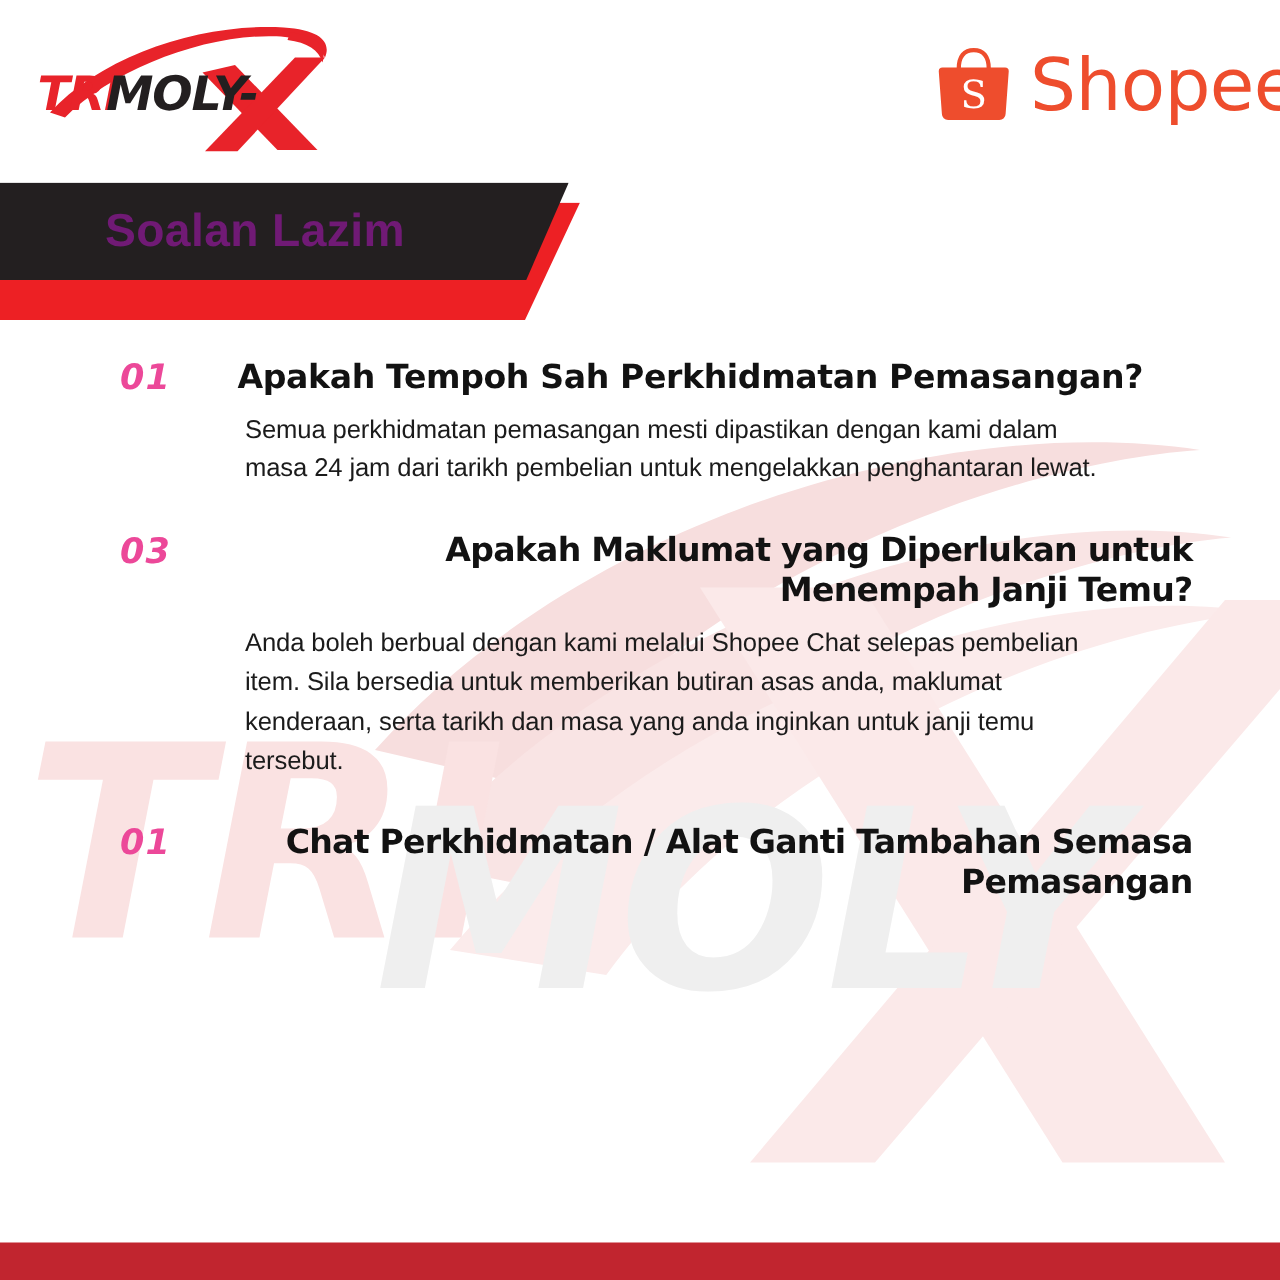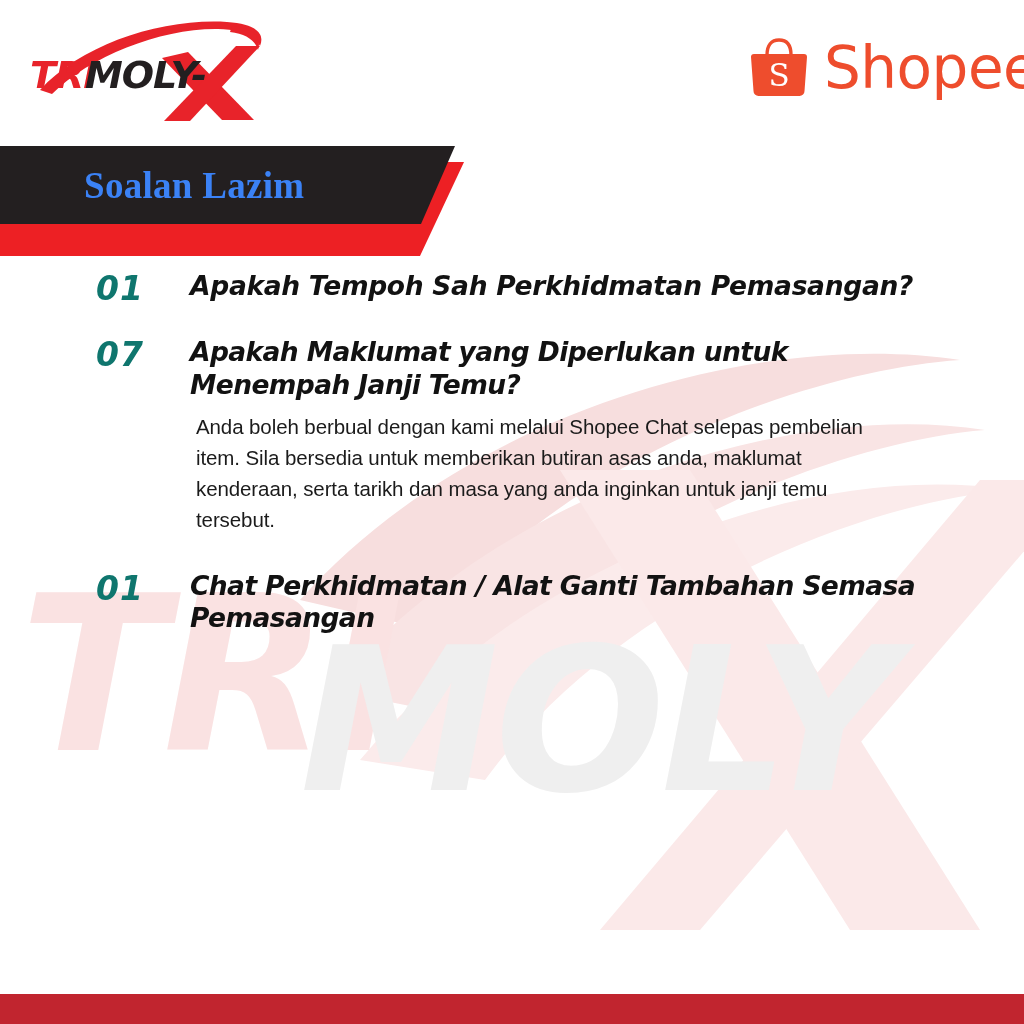--- a/index.html
+++ b/index.html
@@ -97,22 +97,22 @@
     background: #231F20;
     clip-path: polygon(0 0, 455px 0, 421px 78px, 0 78px);
   }
   .banner-title {
     position: absolute;
     left: 84px;
     top: 6px;
     height: 78px;
     display: flex;
     align-items: center;
-    color: #3b82f6;
-    font-family: Liberation Serif, serif;
+    color: #701a75;
+    font-family: Liberation Sans, sans-serif;
     font-weight: bold;
     font-size: 37px;
     letter-spacing: 0.3px;
     white-space: nowrap;
   }
 
   
   .faq-list {
     position: absolute;
     left: 0;
@@ -124,52 +124,51 @@
     position: relative;
     padding-left: 96px;
     padding-right: 70px;
     margin-bottom: 34px;
   }
   .faq-num {
     position: absolute;
     left: 96px;
     top: 2px;
     width: 74px;
-    color: #0f766e;
+    color: #ec4899;
     font-family: "DejaVu Sans", sans-serif;
     font-weight: bold;
     font-style: italic;
-    font-size: 33px;
+    font-size: 28px;
     letter-spacing: 1px;
     line-height: 1;
   }
   .faq-body {
     margin-left: 94px;
   }
   .faq-q {
-    margin: 0 0 10px 0;
+    margin: 16px 0 10px 0;
     color: #121212;
     font-family: "DejaVu Sans", sans-serif;
     font-weight: bold;
-    font-style: italic;
     font-size: 26.5px;
     line-height: 1.22;
     letter-spacing: -0.3px;
   }
   .faq-a {
     margin: 0;
     padding-left: 6px;
     color: #1b1b1b;
     font-family: "Liberation Sans", sans-serif;
     font-size: 20.5px;
     line-height: 1.52;
     letter-spacing: -0.1px;
     max-width: 700px;
   }
-  .faq-item.tight .faq-q { letter-spacing: -0.6px; }
+  .faq-item.tight .faq-q { letter-spacing: -0.6px; text-align: right; }
 
   
   .footer-bar {
     position: absolute;
     left: 0;
     bottom: 0;
     width: 1024px;
     height: 30px;
     background: #C1252F;
     z-index: 3;
@@ -230,25 +229,26 @@
     <div class="banner-dark"></div>
     <div class="banner-title">Soalan Lazim</div>
   </div>
 
   <div class="faq-list">
 
     <div class="faq-item">
       <div class="faq-num">01</div>
       <div class="faq-body">
         <p class="faq-q">Apakah Tempoh Sah Perkhidmatan Pemasangan?</p>
+        <p class="faq-a">Semua perkhidmatan pemasangan mesti dipastikan dengan kami dalam masa 24 jam dari tarikh pembelian untuk mengelakkan penghantaran lewat.</p>
       </div>
     </div>
 
     <div class="faq-item tight">
-      <div class="faq-num">07</div>
+      <div class="faq-num">03</div>
       <div class="faq-body">
         <p class="faq-q">Apakah Maklumat yang Diperlukan untuk Menempah Janji Temu?</p>
         <p class="faq-a">Anda boleh berbual dengan kami melalui Shopee Chat selepas pembelian item. Sila bersedia untuk memberikan butiran asas anda, maklumat kenderaan, serta tarikh dan masa yang anda inginkan untuk janji temu tersebut.</p>
       </div>
     </div>
 
     <div class="faq-item tight">
       <div class="faq-num">01</div>
       <div class="faq-body">
         <p class="faq-q">Chat Perkhidmatan / Alat Ganti Tambahan Semasa Pemasangan</p>

